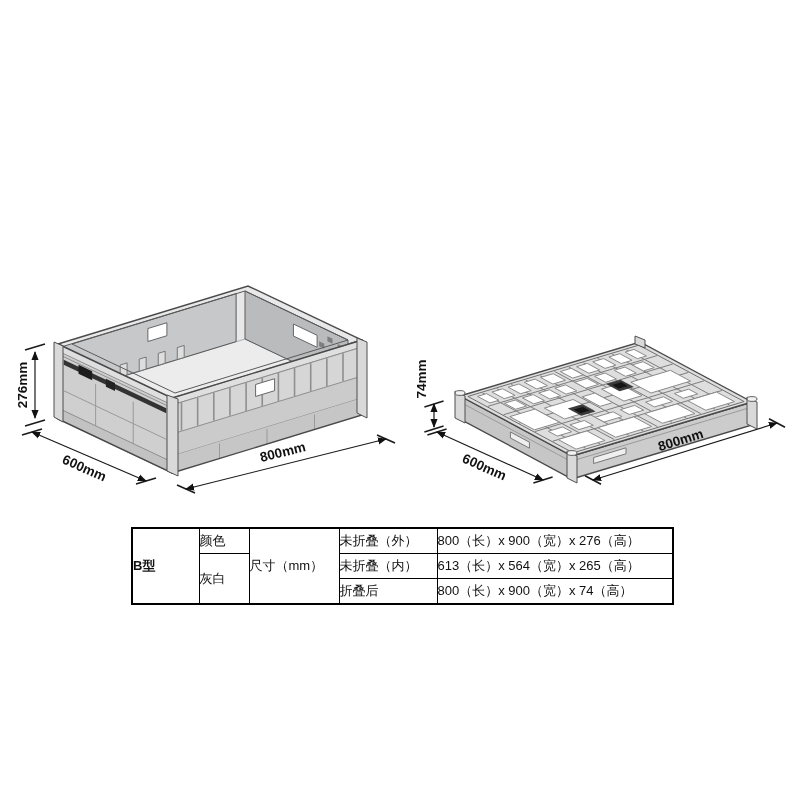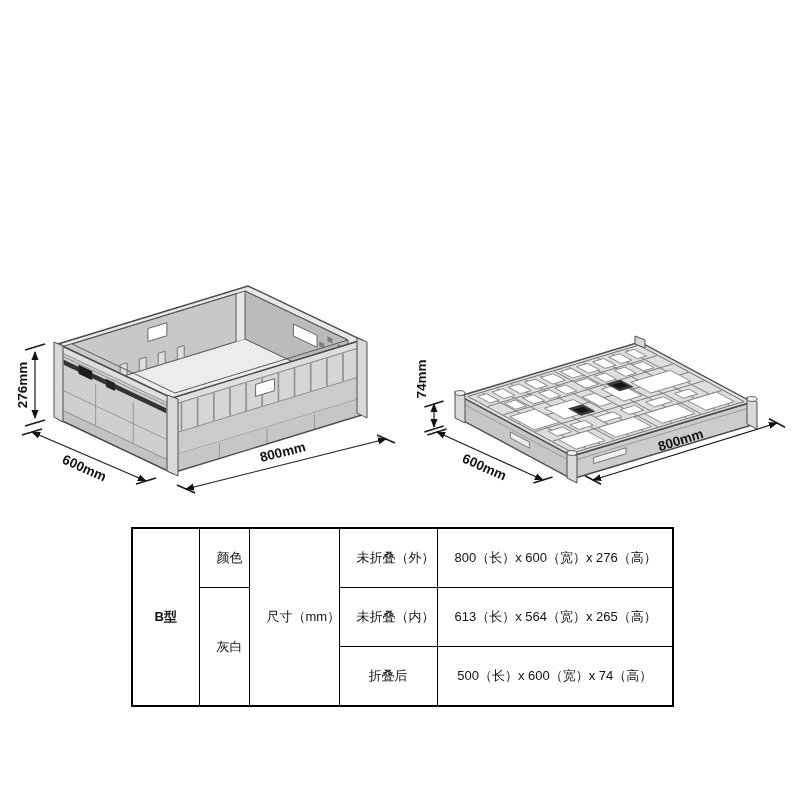--- a/index.html
+++ b/index.html
@@ -11,22 +11,22 @@
   #svg-folded{left:410px;top:330px;}
   .nss{vector-effect:non-scaling-stroke;}
   .dim-line{stroke:#1a1a1a;stroke-width:1.2;fill:none;}
   .dim-tick{stroke:#1a1a1a;stroke-width:1.6;}
   .dim-label{font-family:"Liberation Sans","DejaVu Sans",sans-serif;
              font-size:13.5px;font-weight:600;fill:#111;}
   .outline{fill:none;stroke:#4a4a4a;stroke-width:1.4;}
   
   #spec-table{position:absolute;left:131px;top:527px;width:541px;
               border-collapse:collapse;table-layout:fixed;}
-  #spec-table td{border:1px solid #000;text-align:center;vertical-align:middle;
-                 padding:17px;font-size:13px;color:#111;white-space:nowrap;
+  #spec-table td{border:1px solid #000;vertical-align:middle;
+                 padding:0;font-size:13px;color:#111;white-space:nowrap;
                  height:24px;line-height:24px;}
   #spec-table{border:2px solid #000;}
   td.model-cell{font-size:21px;font-weight:700;margin-left:25px;}
   td.state-cell,td.value-cell,td.hdr-cell{font-weight:400;}
 </style>
 </head>
 <body>
 
 <div class="sheet">
 
@@ -240,27 +240,27 @@
         <col style="width:90px">
     <col style="width:98px">
         <col style="width:236px">
   </colgroup>
   <tbody>
         <tr>
     <td class="model-cell" rowspan="3">B型</td>
     <td class="hdr-cell">颜色</td>
     <td class="hdr-cell" rowspan="3">尺寸（mm）</td>
     <td class="state-cell">未折叠（外）</td>
-    <td class="value-cell">800（长）x 600（宽）x 276（高）</td>
+    <td class="value-cell">800（长）x 900（宽）x 276（高）</td>
   </tr>
   <tr>
     <td class="hdr-cell" rowspan="2">灰白</td>
     <td class="state-cell">未折叠（内）</td>
     <td class="value-cell">613（长）x 564（宽）x 265（高）</td>
   </tr>
   <tr>
     <td class="state-cell">折叠后</td>
-    <td class="value-cell">500（长）x 600（宽）x 74（高）</td>
+    <td class="value-cell">800（长）x 900（宽）x 74（高）</td>
   </tr>
 </tbody>
     </table>
 
 </div>
 
 </body></html>

